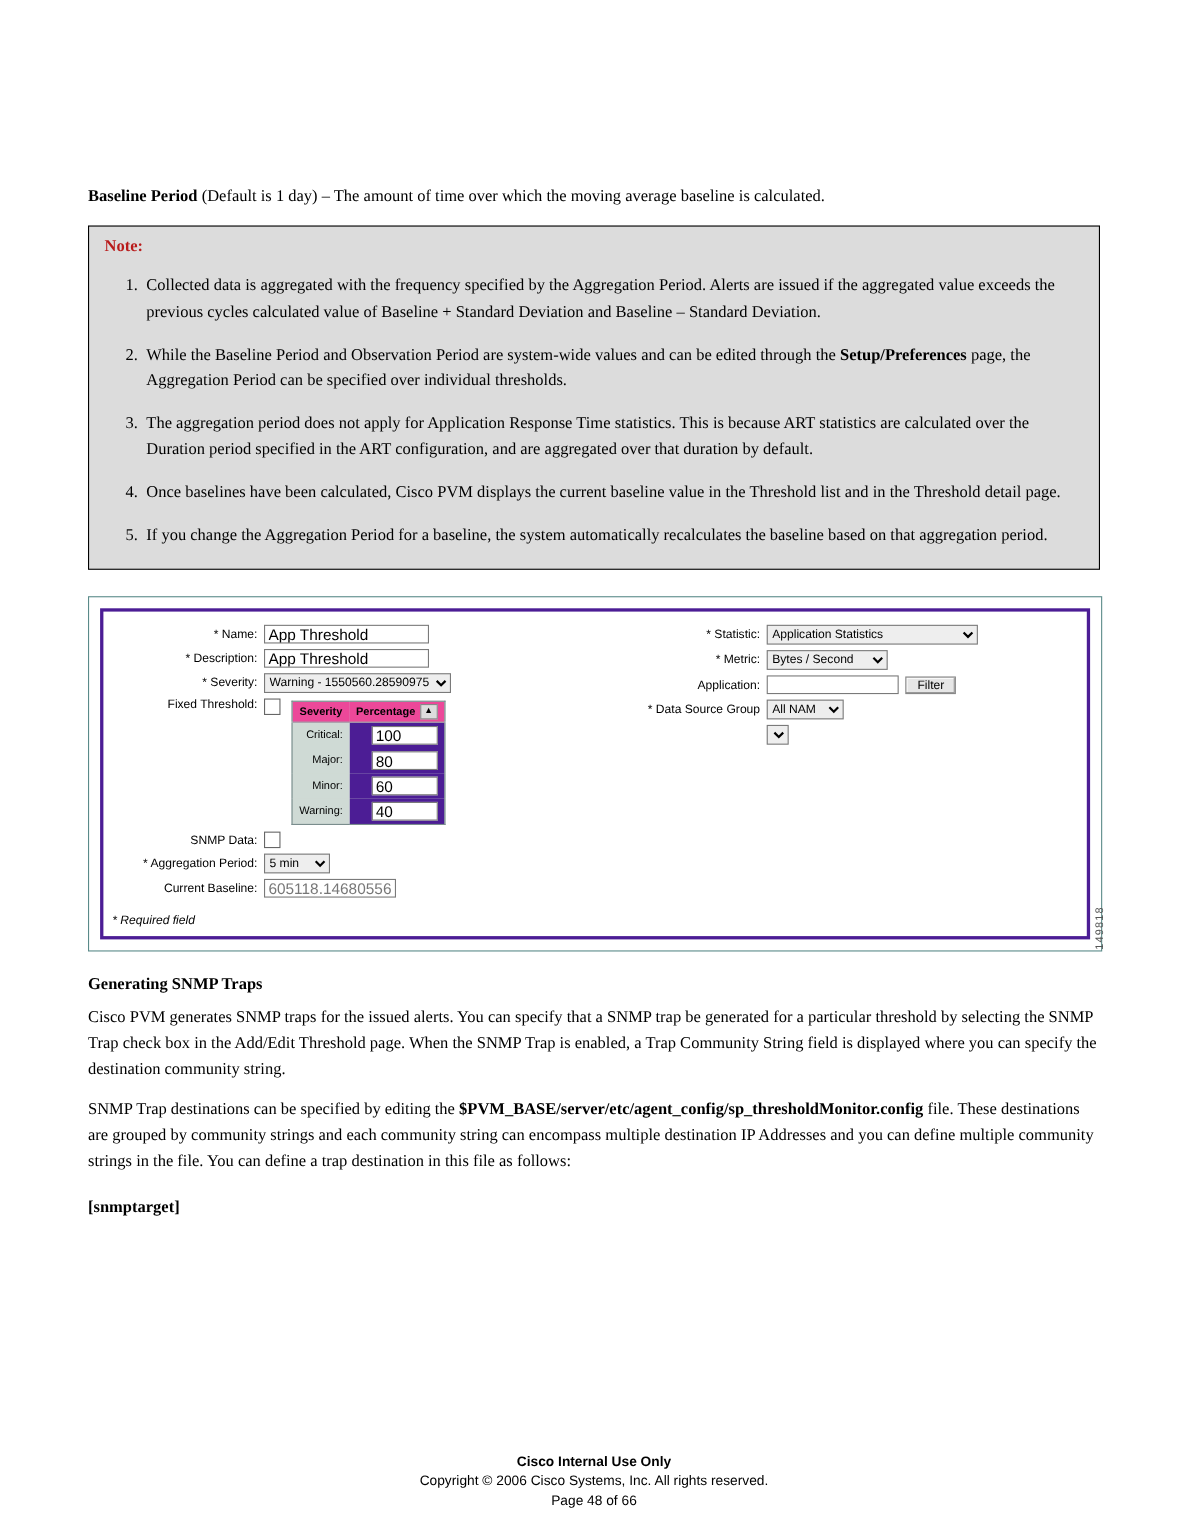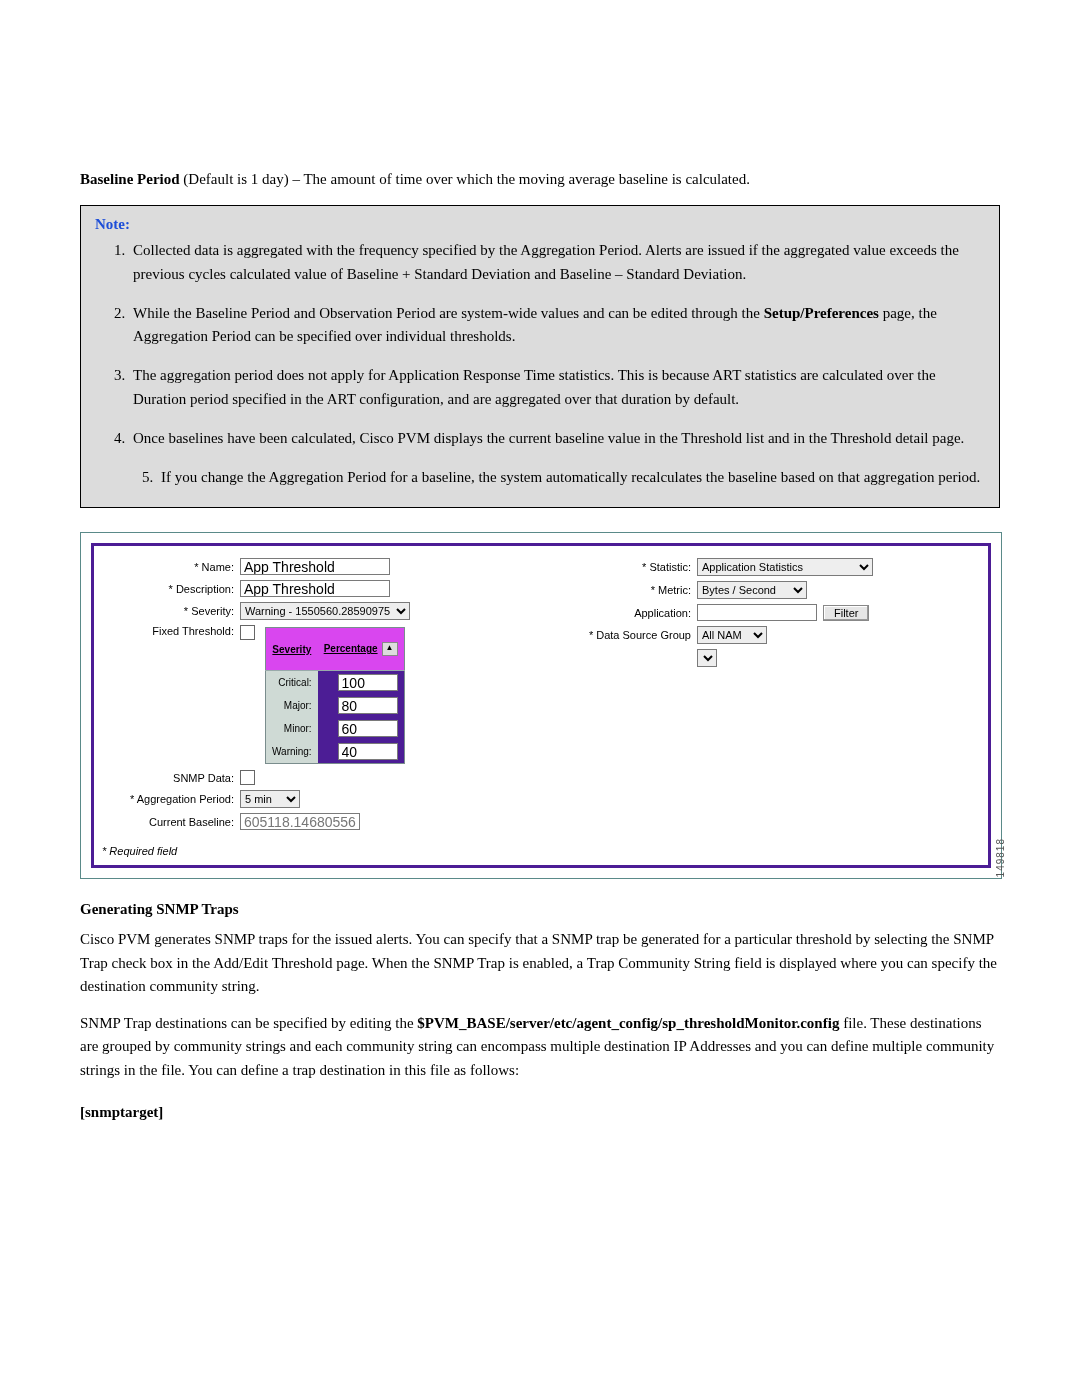--- a/index.html
+++ b/index.html
@@ -18,24 +18,24 @@
     position: relative;
   }
   .body-text { line-height: 1.55; margin: 0 0 14px 0; }
   .bold { font-weight: bold; }
   .note-box {
     border: 1px solid #000;
     background: #dcdcdc;
     padding: 10px 14px 14px 14px;
     margin: 10px 0 24px 0;
   }
-  .note-title { color: #1d4ed8; font-weight: bold; margin-bottom: 6px; font-size:15px;}
+  .note-title { color: #b91c1c; font-weight: bold; margin-bottom: 16px; font-size:15px;}
   .note-list { margin: 0; padding-left: 34px; }
   .note-list li { padding-left: 4px; margin: 6px 0 16px 0; line-height: 1.55; }
-  .note-list li:last-child { margin-bottom: 4px; margin-left: 28px;}
+  .note-list li:last-child { margin-bottom: 4px;}
 
   
   .figure-wrap { position: relative; margin: 10px 0 22px 0;}
   .fig-id {
     position:absolute; right:-6px; bottom:2px;
     writing-mode: vertical-rl; transform: rotate(180deg);
     font-family: Arial, sans-serif; font-size:10px; color:#555; letter-spacing:1px;
   }
   .dialog {
     font-family: Verdana, Arial, sans-serif;
@@ -64,21 +64,21 @@
   }
   .tinput.w150{width:150px;}
   .tinput.w120{width:120px;}
   .tinput.w60{width:60px;}
   .sel {
     font-family: Verdana, Arial, sans-serif; font-size:11px;
     border:1px solid #7a7a7a; background:#eee; height:18px;
   }
   .cb { width:13px; height:13px; border:1px solid #666; background:#fff; display:inline-block;}
   .sev-table { border:1px solid #7a8d8d; background:#cfdad5; border-collapse:collapse; margin-top:2px;}
-  .sev-table th { font-weight:bold; font-size:10px; padding:14px 6px; background:#d946ef; border-bottom:1px solid #9aa;text-decoration:underline;}
+  .sev-table th { font-weight:bold; font-size:10px; padding:2px 6px; background:#ec4899; border-bottom:1px solid #9aa;}
   .sev-table td { font-size:10px; padding:3px 6px; text-align:right; background:#4c1d95;}
   .sev-table td.lbl{ background:#cfdad5; text-align:right;}
   .sortbtn {
     display:inline-block; width:14px; height:12px; border:1px solid #888;
     background:#ddd; font-size:8px; text-align:center; line-height:10px; vertical-align:middle;
     margin-left:4px;
   }
   .btn {
     font-family: Arial, sans-serif; font-size:11px;
     border:1px solid #888; background:#e6e6e6; padding:1px 10px;
@@ -173,21 +173,21 @@
             </div>
             <div class="frow">
               <div class="flabel">Current Baseline:</div>
               <input class="tinput w120" style="color: rgb(119, 119, 119);" readonly="" value="605118.14680556">
             </div>
           </div>
 
           <div class="col">
             <div class="frow">
               <div class="flabel-r">* Statistic:</div>
-              <select class="sel" style="width:176px"><option>Application Statistics</option></select>
+              <select class="sel" style="width:192px"><option>Application Statistics</option></select>
             </div>
             <div class="frow">
               <div class="flabel-r">* Metric:</div>
               <select class="sel" style="width:110px"><option>Bytes / Second</option></select>
             </div>
             <div class="frow">
               <div class="flabel-r">Application:</div>
               <input class="tinput" style="width: 120px;">
               <button class="btn" style="margin-left:6px;">Filter</button>
             </div>
@@ -207,14 +207,19 @@
     <div class="fig-id">149818</div>
   </div>
 
   <div class="section-heading">Generating SNMP Traps</div>
   <p class="body-text">Cisco PVM generates SNMP traps for the issued alerts. You can specify that a SNMP trap be generated for a particular threshold by selecting the SNMP Trap check box in the Add/Edit Threshold page. When the SNMP Trap is enabled, a Trap Community String field is displayed where you can specify the destination community string.</p>
   <p class="body-text">
     <span>SNMP Trap destinations can be specified by editing the </span><span class="bold">$PVM_BASE/server/etc/agent_config/sp_thresholdMonitor.config</span><span> file.  These destinations are grouped by community strings and each community string can encompass multiple destination IP Addresses and you can define multiple community strings in the file. You can define a trap destination in this file as follows:</span>
   </p>
   <div class="section-heading">[snmptarget]</div>
 
+  <div class="footer">
+    <div class="b">Cisco Internal Use Only</div>
+    <div>Copyright © 2006 Cisco Systems, Inc. All rights reserved.</div>
+    <div>Page 48 of 66</div>
+  </div>
 
 </div>
 
 </body></html>

